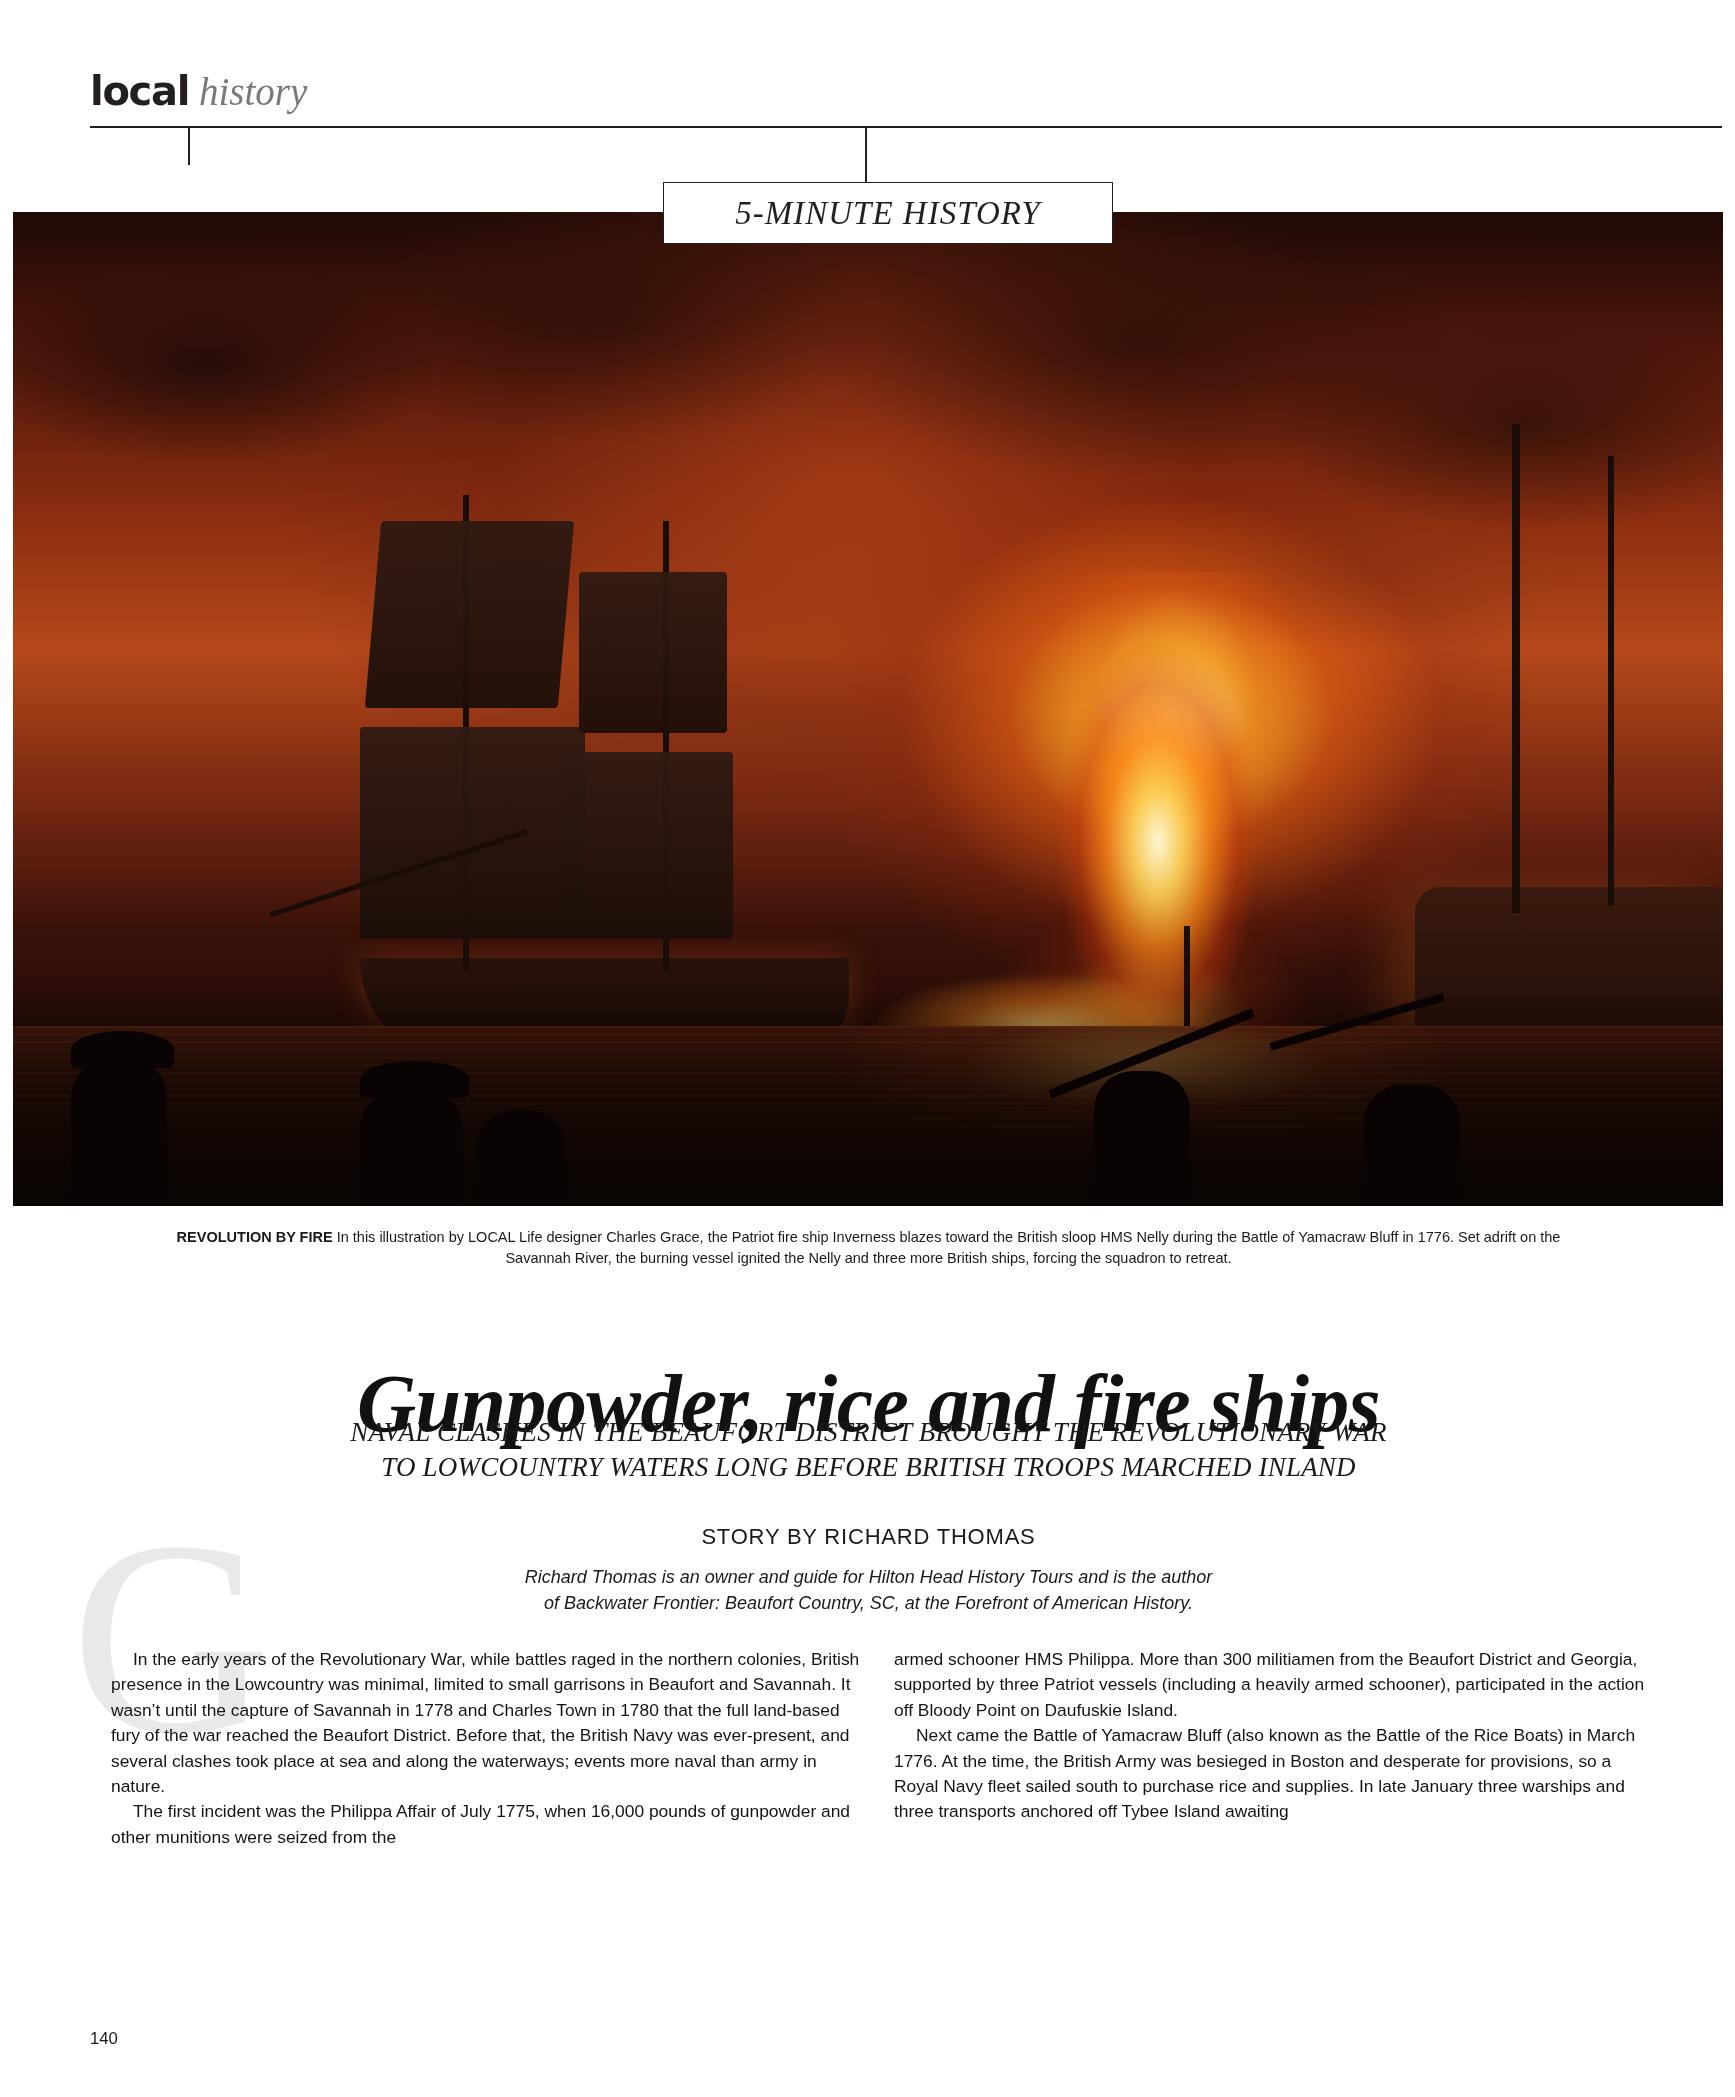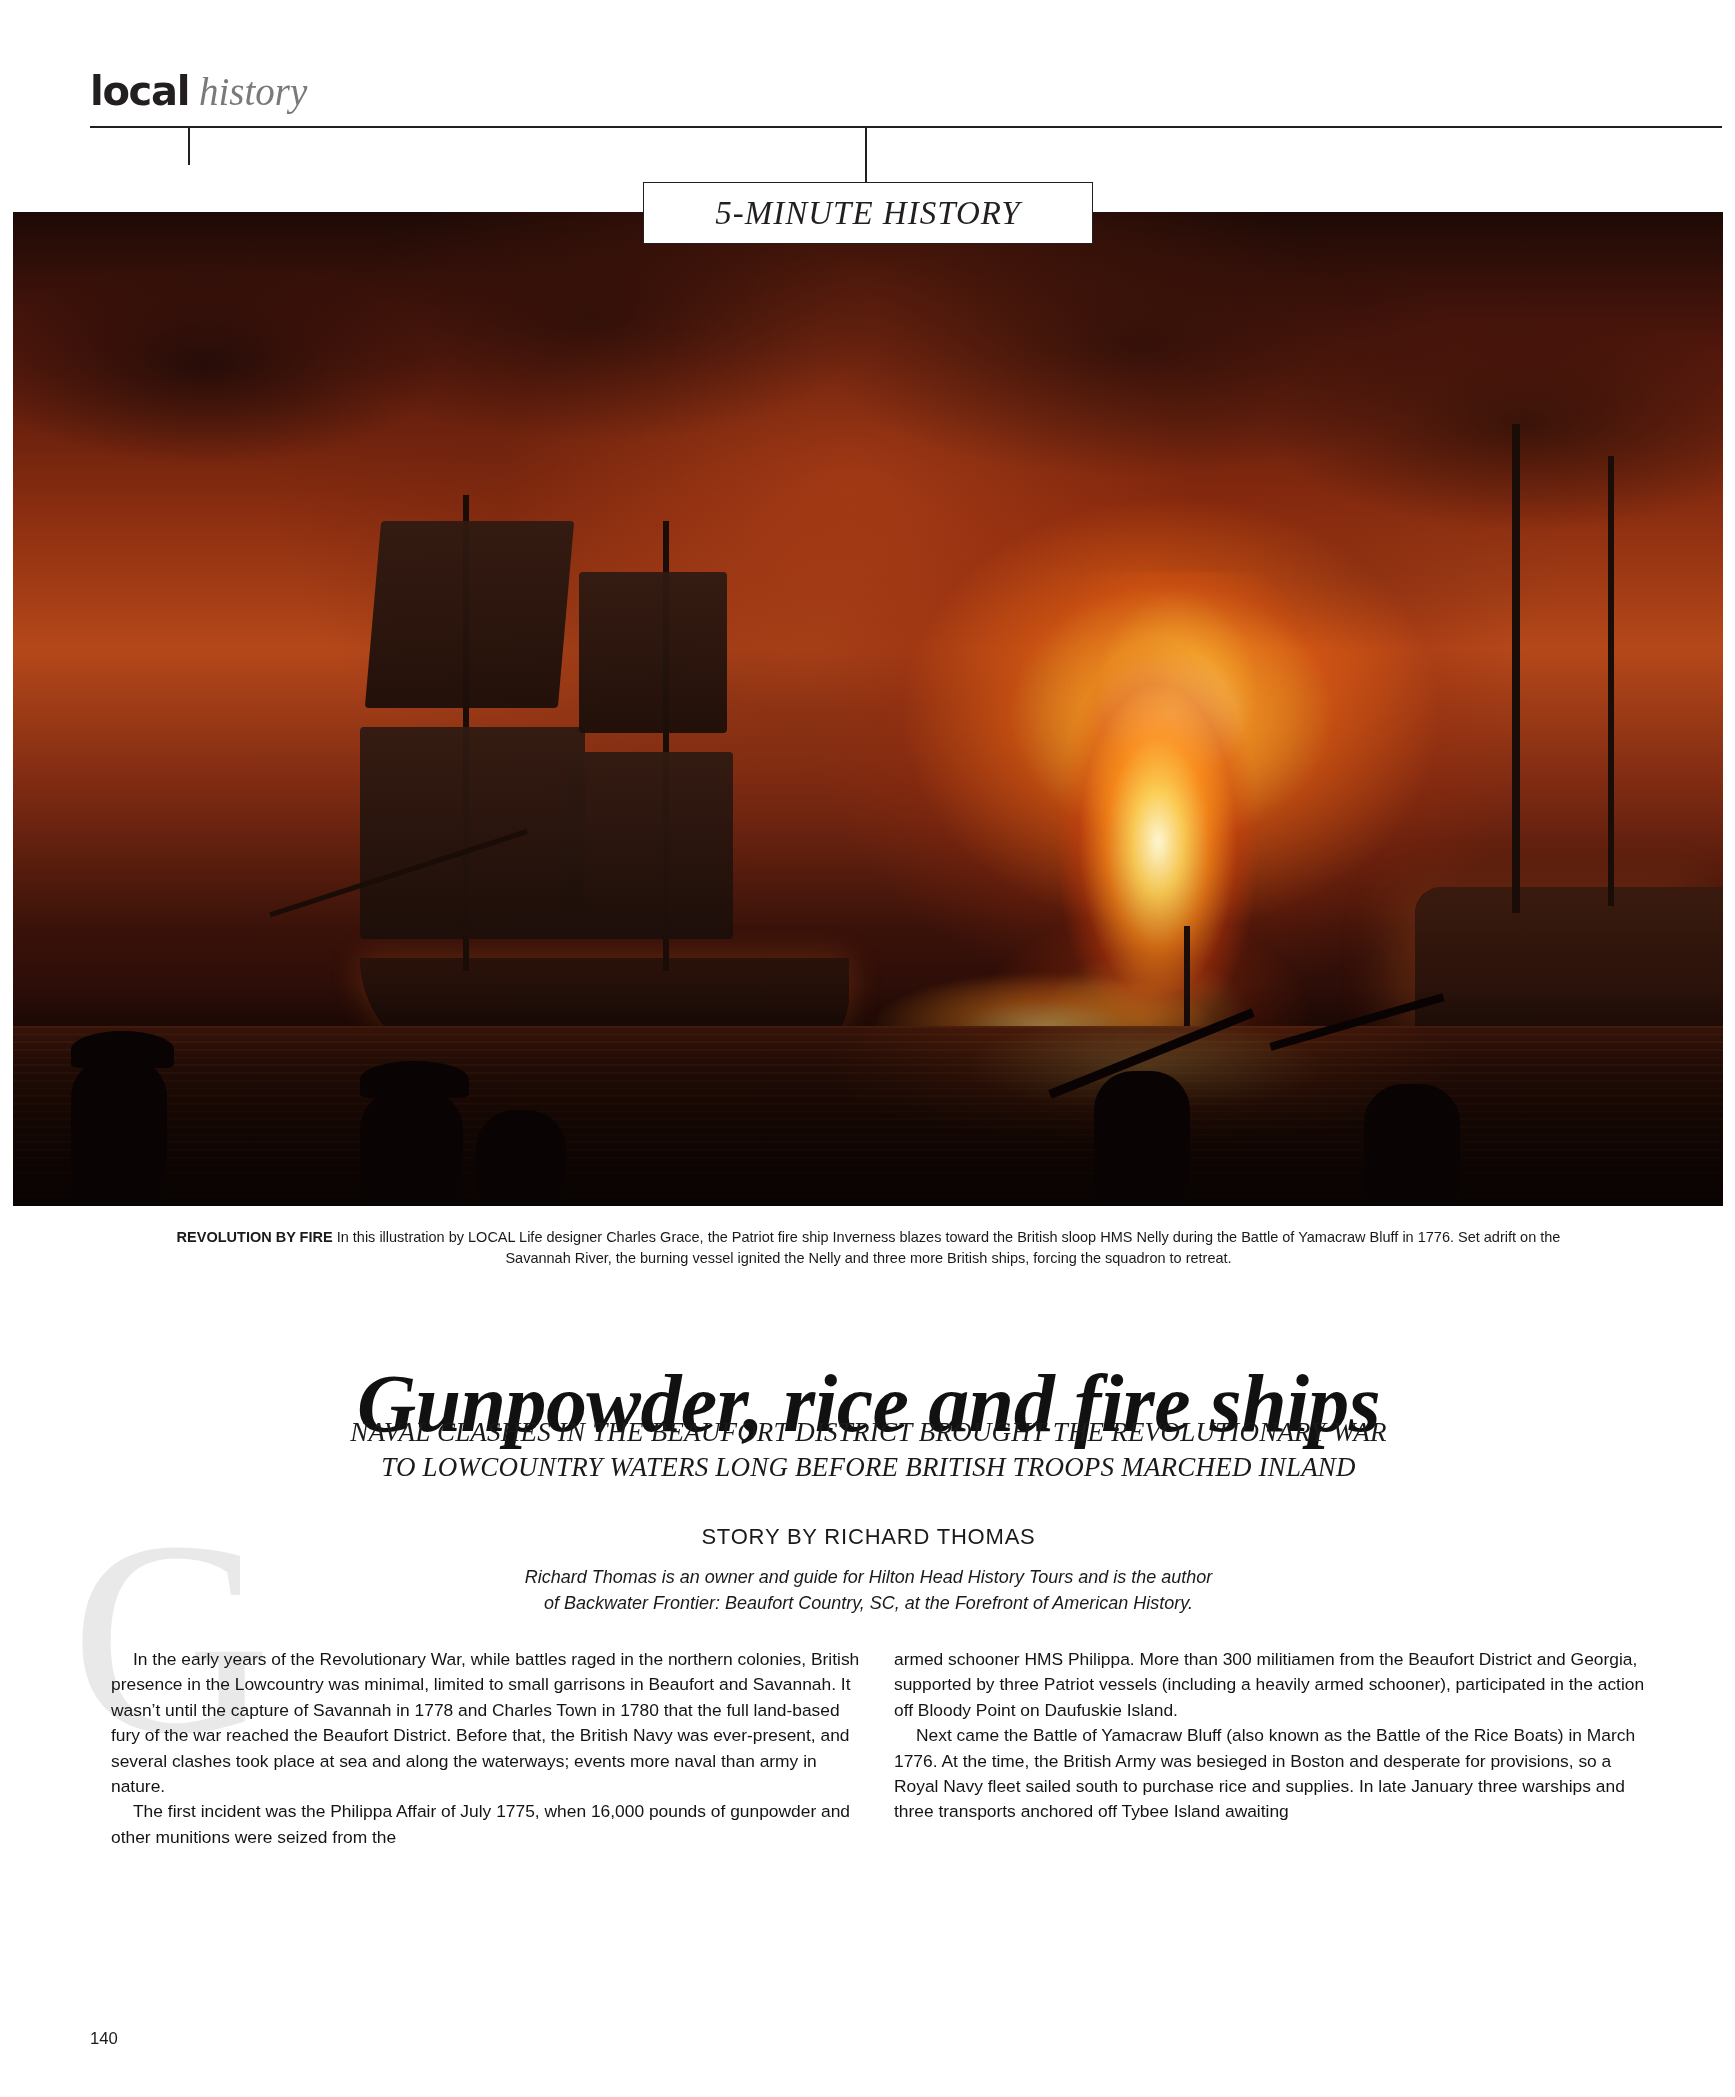--- a/index.html
+++ b/index.html
@@ -65,21 +65,21 @@
     font-family: "Liberation Serif", serif;
     font-style: italic;
     font-size: 39px;
     color: #7a7a7a;
     line-height: 1;
   }
 
   
   .section-tab {
     position: absolute;
-    left: 643px;
+    left: 663px;
     top: 182px;
     width: 450px;
     height: 62px;
     border: 1.3px solid #231f20;
     background: #ffffff;
     z-index: 20;
     display: flex;
     align-items: center;
     justify-content: center;
   }

